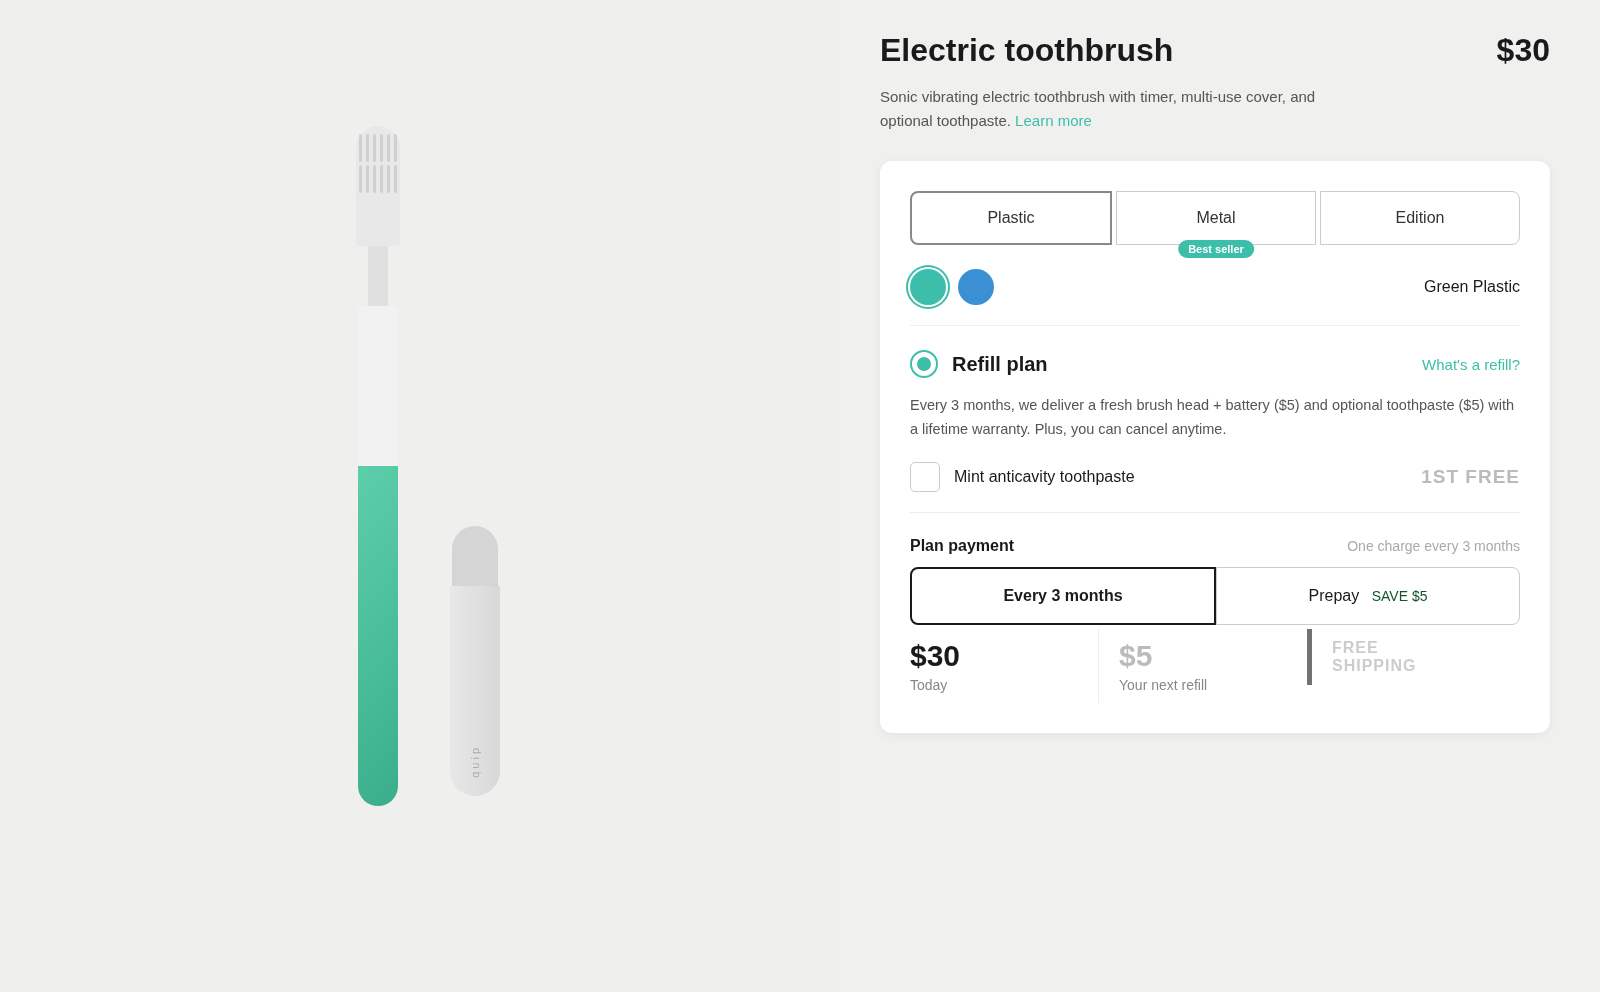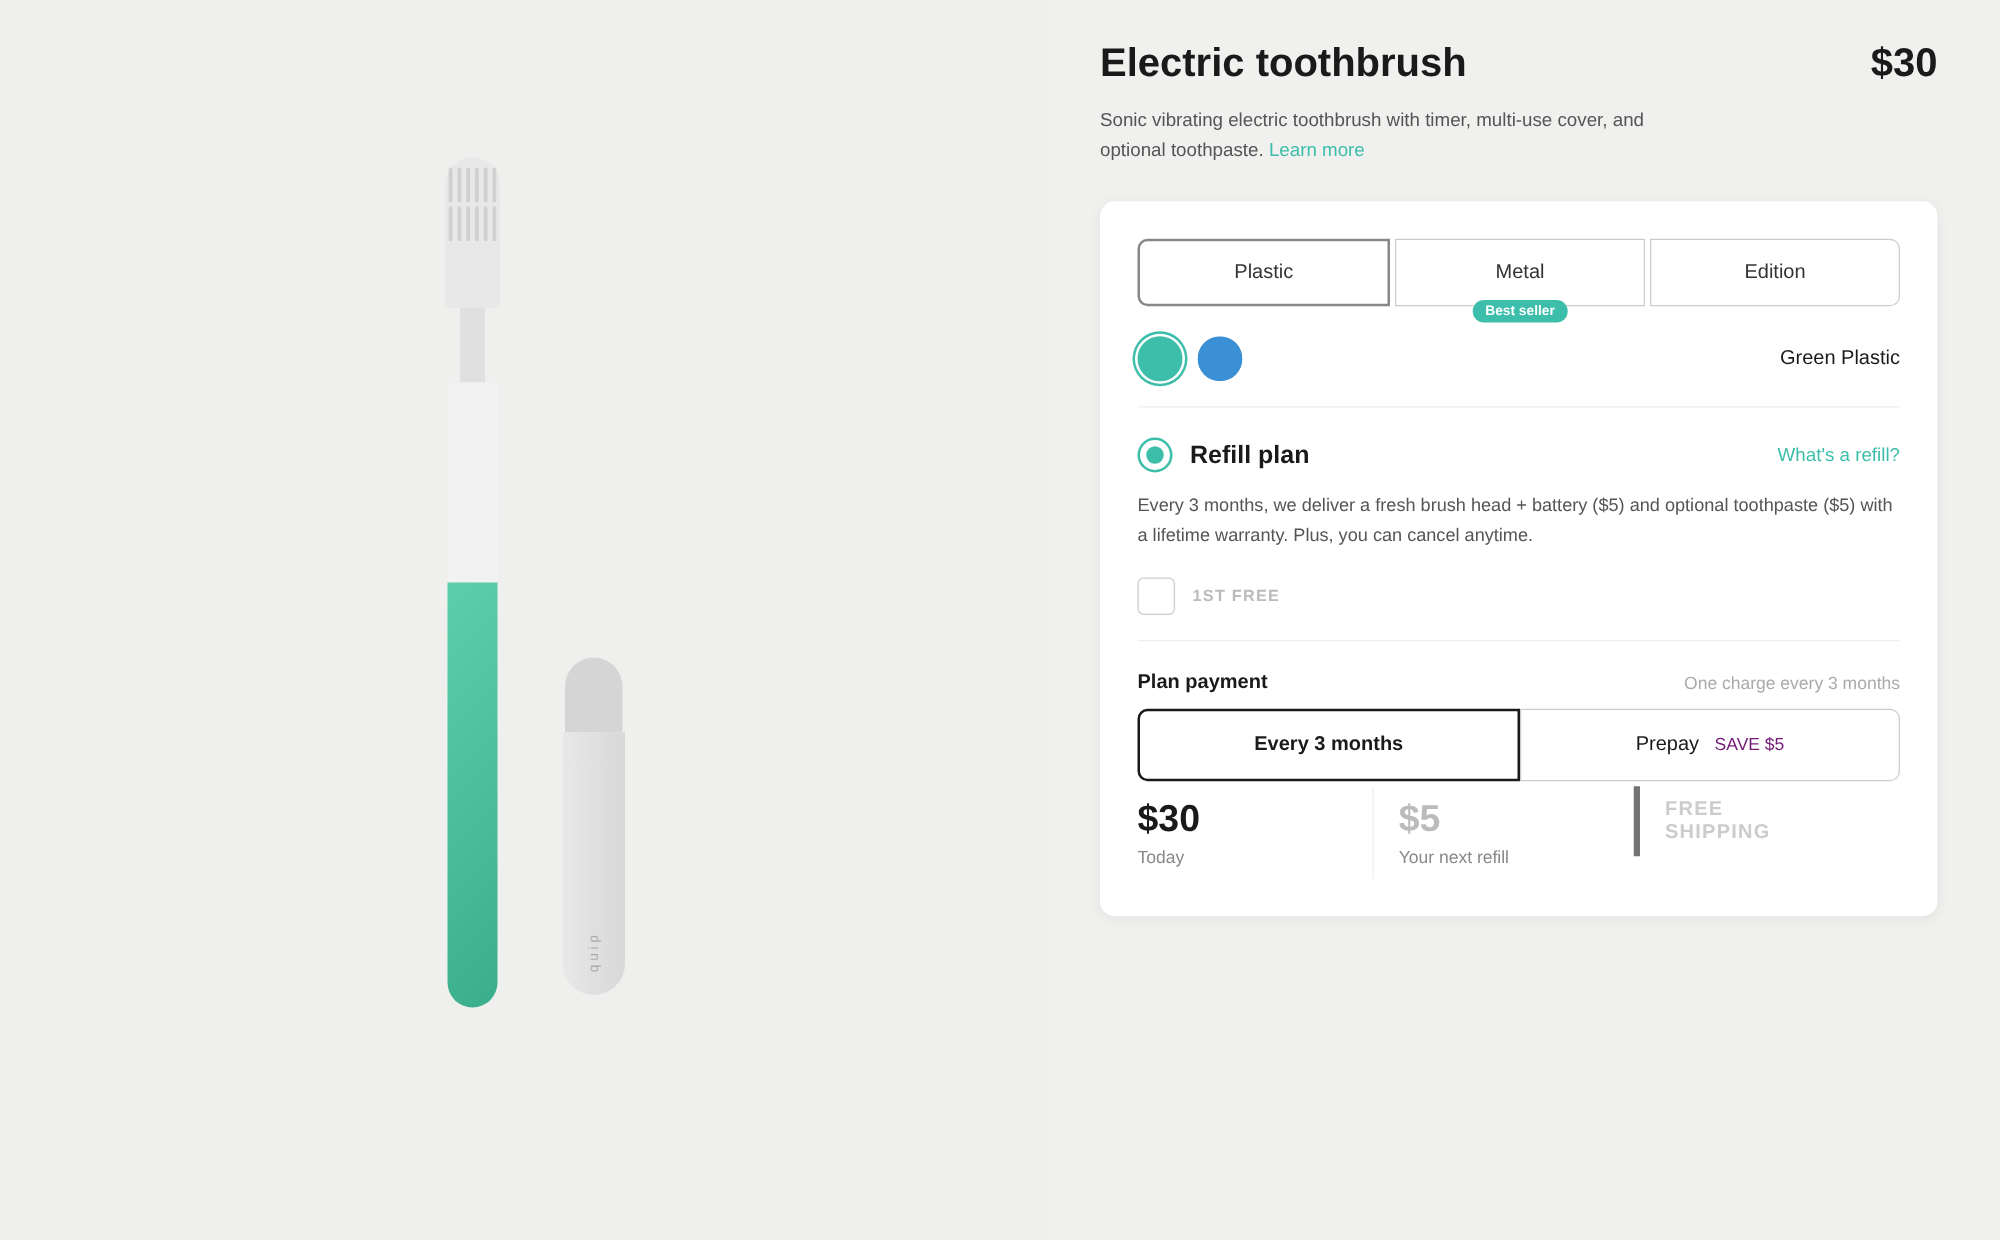--- a/index.html
+++ b/index.html
@@ -259,21 +259,21 @@
       margin-right: 14px;
       flex-shrink: 0;
       cursor: pointer;
     }
     .toothpaste-label {
       font-size: 16px;
       color: #1a1a1a;
       flex: 1;
     }
     .first-free-badge {
-      font-size: 13px;
+      font-size: 19px;
       font-weight: 600;
       color: #bbb;
       letter-spacing: 1px;
     }
 
     
     .plan-payment-section {
     }
     .plan-payment-header {
       display: flex;
@@ -309,21 +309,21 @@
     }
     .payment-btn:last-child {
       border-radius: 0 8px 8px 0;
     }
     .payment-btn.active {
       border-color: #1a1a1a;
       border-width: 2px;
       font-weight: 600;
     }
     .save-badge {
-      color: #701a75;
+      color: #14532d;
       font-size: 14px;
       font-weight: 400;
       margin-left: 8px;
     }
 
     
     .price-summary {
       display: flex;
       align-items: flex-start;
       gap: 0;
@@ -461,20 +461,21 @@
           <div class="radio-inner"></div>
         </div>
         <span class="refill-label">Refill plan</span>
         <a class="whats-refill-link">What's a refill?</a>
       </div>
 
       <p class="refill-description">Every 3 months, we deliver a fresh brush head + battery ($5) and optional toothpaste ($5) with a lifetime warranty. Plus, you can cancel anytime.</p>
 
       <div class="toothpaste-row">
         <div class="checkbox-box"></div>
+        <span class="toothpaste-label">Mint anticavity toothpaste</span>
         <span class="first-free-badge">1ST FREE</span>
       </div>
 
       <div class="plan-payment-section">
         <div class="plan-payment-header">
           <span class="plan-payment-label">Plan payment</span>
           <span class="plan-payment-sub">One charge every 3 months</span>
         </div>
         <div class="payment-buttons">
           <button class="payment-btn active">

